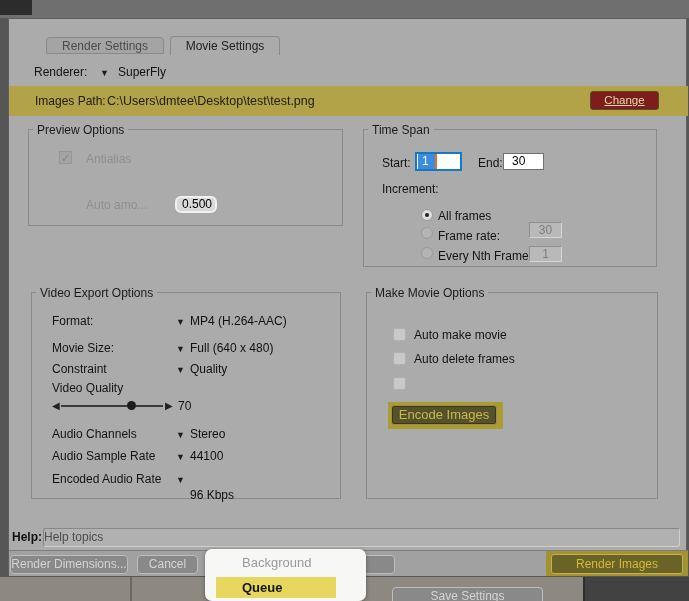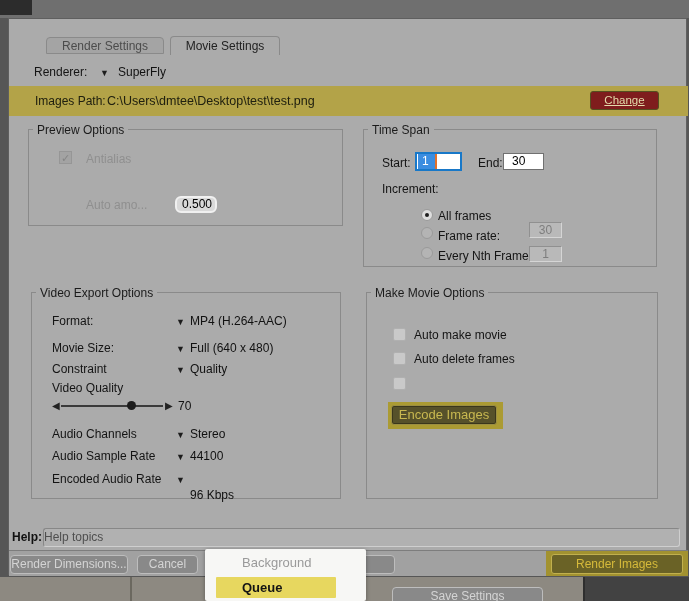--- a/index.html
+++ b/index.html
@@ -71,21 +71,21 @@
   .help-field { position:absolute; left:34px; top:509px; width:637px; height:19px; background:#b1b1b1; border-top:1px solid #878787; border-left:1px solid #878787; border-bottom:1px solid #cfcfcf; border-right:1px solid #cfcfcf; border-radius:3px; color:#4f4f4f; line-height:17px; }
 
   
   .footer-sep { position:absolute; left:0; top:531px; width:679px; height:1px; background:#7d7d7d; }
   .footer { position:absolute; left:0; top:532px; width:679px; height:25px; background:#a1a1a1; }
   .btn-gray { position:absolute; top:4px; height:19px; background:#898989; border:1px solid #bdbdbd; border-radius:4px; color:#d4d4d4; text-align:center; line-height:17px; font-size:12px; }
   .render-glow { position:absolute; left:537px; top:0px; width:142px; height:25px; background:#a29230; }
   .btn-renderimg { position:absolute; left:5px; top:3px; width:132px; height:20px; background:#6a6226; border:1px solid #c1b04e; border-radius:3px; color:#d6ba3a; text-align:center; line-height:18px; }
 
   
-  .popup { position:absolute; left:205px; top:549px; width:161px; height:52px; background:#f7f7f5; border-radius:2px; box-shadow:0 1px 4px rgba(0,0,0,0.35); z-index:60; }
+  .popup { position:absolute; left:205px; top:549px; width:161px; height:52px; background:#f7f7f5; border-radius:7px; box-shadow:0 1px 4px rgba(0,0,0,0.35); z-index:60; }
   .popup .item1 { position:absolute; left:0; top:0; width:161px; height:27px; line-height:27px; padding-left:37px; color:#9a9a9a; font-size:13px; }
   .popup .hl { position:absolute; left:11px; top:28px; width:120px; height:21px; background:#e7d75f; border-radius:1px; line-height:21px; padding-left:26px; color:#141414; font-size:13px; font-weight:bold; }
 </style>
 </head>
 <body>
 
 <div class="screen">
 
   <div class="titlebar">
     <div class="title-dark"></div>

